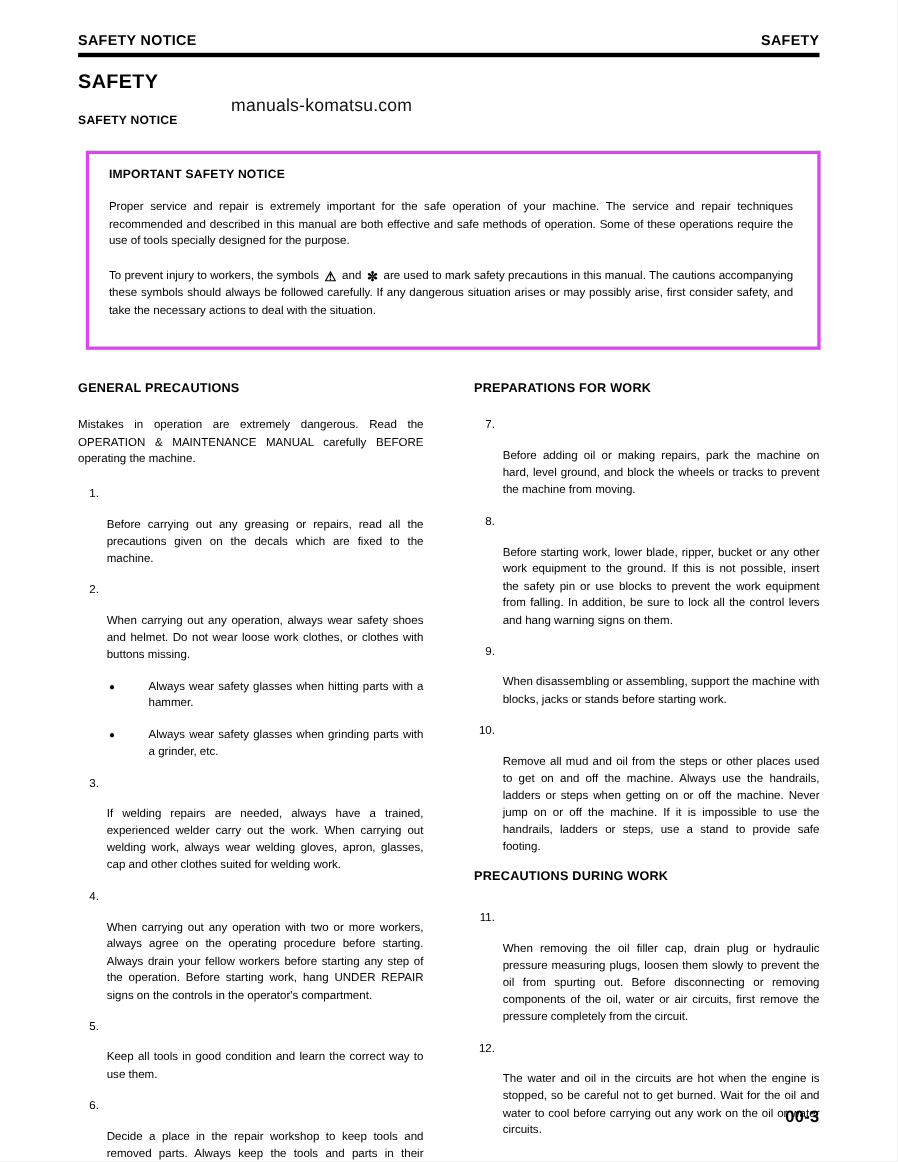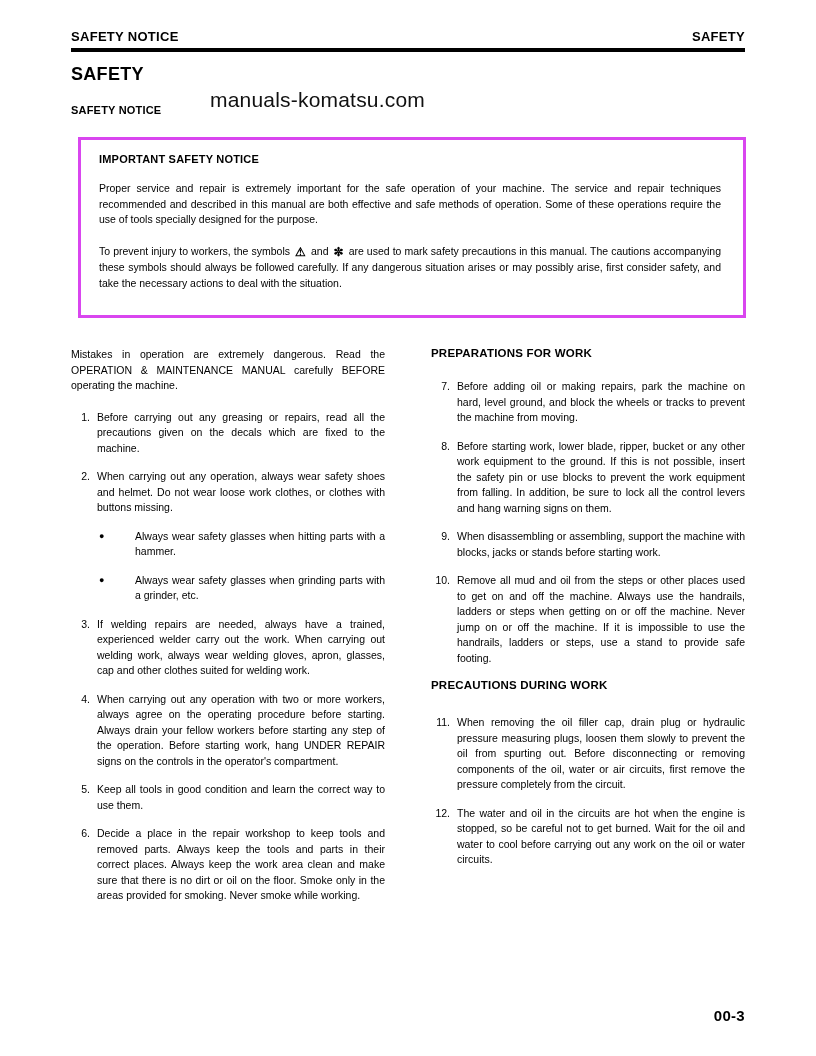--- a/index.html
+++ b/index.html
@@ -42,21 +42,21 @@
     left: 71px;
     top: 104px;
     font-size: 11px;
     font-weight: bold;
     letter-spacing: 0.2px;
   }
   .watermark {
     position: absolute;
     left: 210px;
     top: 88px;
-    font-size: 21px;
+    font-size: 16px;
     font-weight: 400;
     color: #111;
     letter-spacing: 0.2px;
   }
   
   .notice-box {
     position: absolute;
     left: 78px;
     top: 137px;
     width: 668px;
@@ -109,21 +109,21 @@
     align-items: flex-start;
     margin-bottom: 13px;
     font-size: 10.5px;
     line-height: 15.5px;
   }
   .item-num {
     flex: 0 0 19px;
     text-align: right;
     margin-right: 7px;
   }
-  .item-text { flex: 1; text-align: justify; }
+  .item-text { flex: 1; text-align: justify; margin-top: 28px; }
   .bullet-row {
     display: flex;
     align-items: flex-start;
     margin: 0 0 13px 28px;
     font-size: 10.5px;
     line-height: 15.5px;
   }
   .bullet-marker {
     flex: 0 0 12px;
     margin-right: 24px;
@@ -157,20 +157,21 @@
 
   <div class="notice-box">
     <h2>IMPORTANT SAFETY NOTICE</h2>
     <p>Proper service and repair is extremely important for the safe operation of your machine. The service and repair techniques recommended and described in this manual are both effective and safe methods of operation. Some of these operations require the use of tools specially designed for the purpose.</p>
     <p><span>To prevent injury to workers, the symbols</span> <span class="sym">⚠</span> <span>and</span> <span class="sym">✼</span> <span>are used to mark safety precautions in this manual. The cautions accompanying these symbols should always be followed carefully. If any dangerous situation arises or may possibly arise, first consider safety, and take the necessary actions to deal with the situation.</span></p>
   </div>
 
   <div class="columns">
 
     <div class="col">
+      <h3>GENERAL PRECAUTIONS</h3>
       <p class="intro">Mistakes in operation are extremely dangerous. Read the OPERATION &amp; MAINTENANCE MANUAL carefully BEFORE operating the machine.</p>
 
       <div class="item">
         <span class="item-num">1.</span>
         <span class="item-text">Before carrying out any greasing or repairs, read all the precautions given on the decals which are fixed to the machine.</span>
       </div>
       <div class="item">
         <span class="item-num">2.</span>
         <span class="item-text">When carrying out any operation, always wear safety shoes and helmet. Do not wear loose work clothes, or clothes with buttons missing.</span>
       </div>

